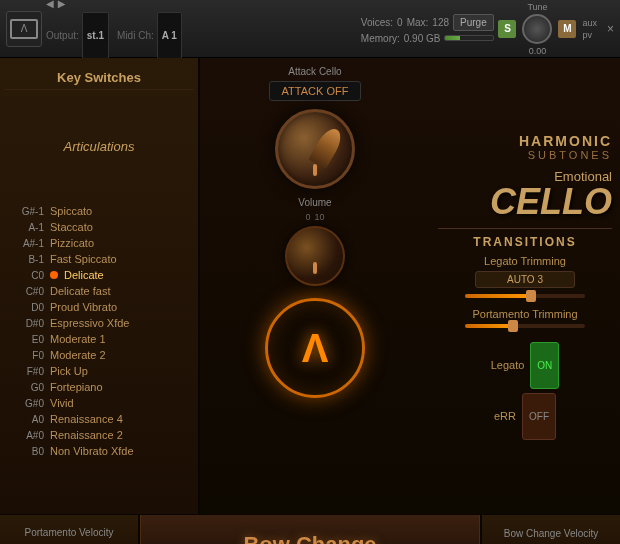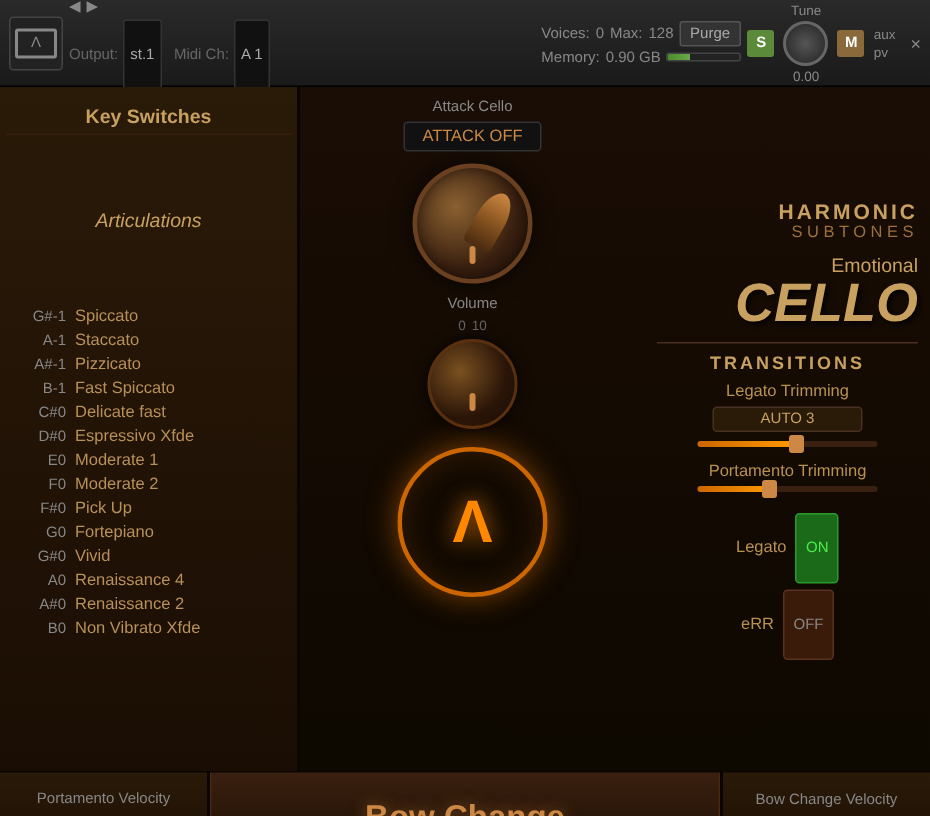--- a/index.html
+++ b/index.html
@@ -78,20 +78,21 @@
       gap: 3px;
     }
     .info-label { color: #666; }
     .info-dropdown {
       background: #111;
       border: 1px solid #333;
       border-radius: 2px;
       padding: 17px 4px;
       color: #aaa;
       font-size: 10px;
+      font-weight: bold;
     }
     .top-right {
       display: flex;
       align-items: center;
       gap: 6px;
     }
     .s-btn, .m-btn {
       width: 18px;
       height: 18px;
       border-radius: 2px;
@@ -599,23 +600,32 @@
         <span class="articulation-name">Staccato</span>
       </div>
       <div class="articulation-item">
         <span class="articulation-key">A#-1</span>
         <span class="articulation-name">Pizzicato</span>
       </div>
       <div class="articulation-item">
         <span class="articulation-key">B-1</span>
         <span class="articulation-name">Fast Spiccato</span>
       </div>
+      <div class="articulation-item active">
+        <span class="articulation-key">C0</span>
+        <span class="articulation-dot"></span>
+        <span class="articulation-name">Delicate</span>
+      </div>
       <div class="articulation-item">
         <span class="articulation-key">C#0</span>
         <span class="articulation-name">Delicate fast</span>
+      </div>
+      <div class="articulation-item">
+        <span class="articulation-key">D0</span>
+        <span class="articulation-name">Proud Vibrato</span>
       </div>
       <div class="articulation-item">
         <span class="articulation-key">D#0</span>
         <span class="articulation-name">Espressivo Xfde</span>
       </div>
       <div class="articulation-item">
         <span class="articulation-key">E0</span>
         <span class="articulation-name">Moderate 1</span>
       </div>
       <div class="articulation-item">

